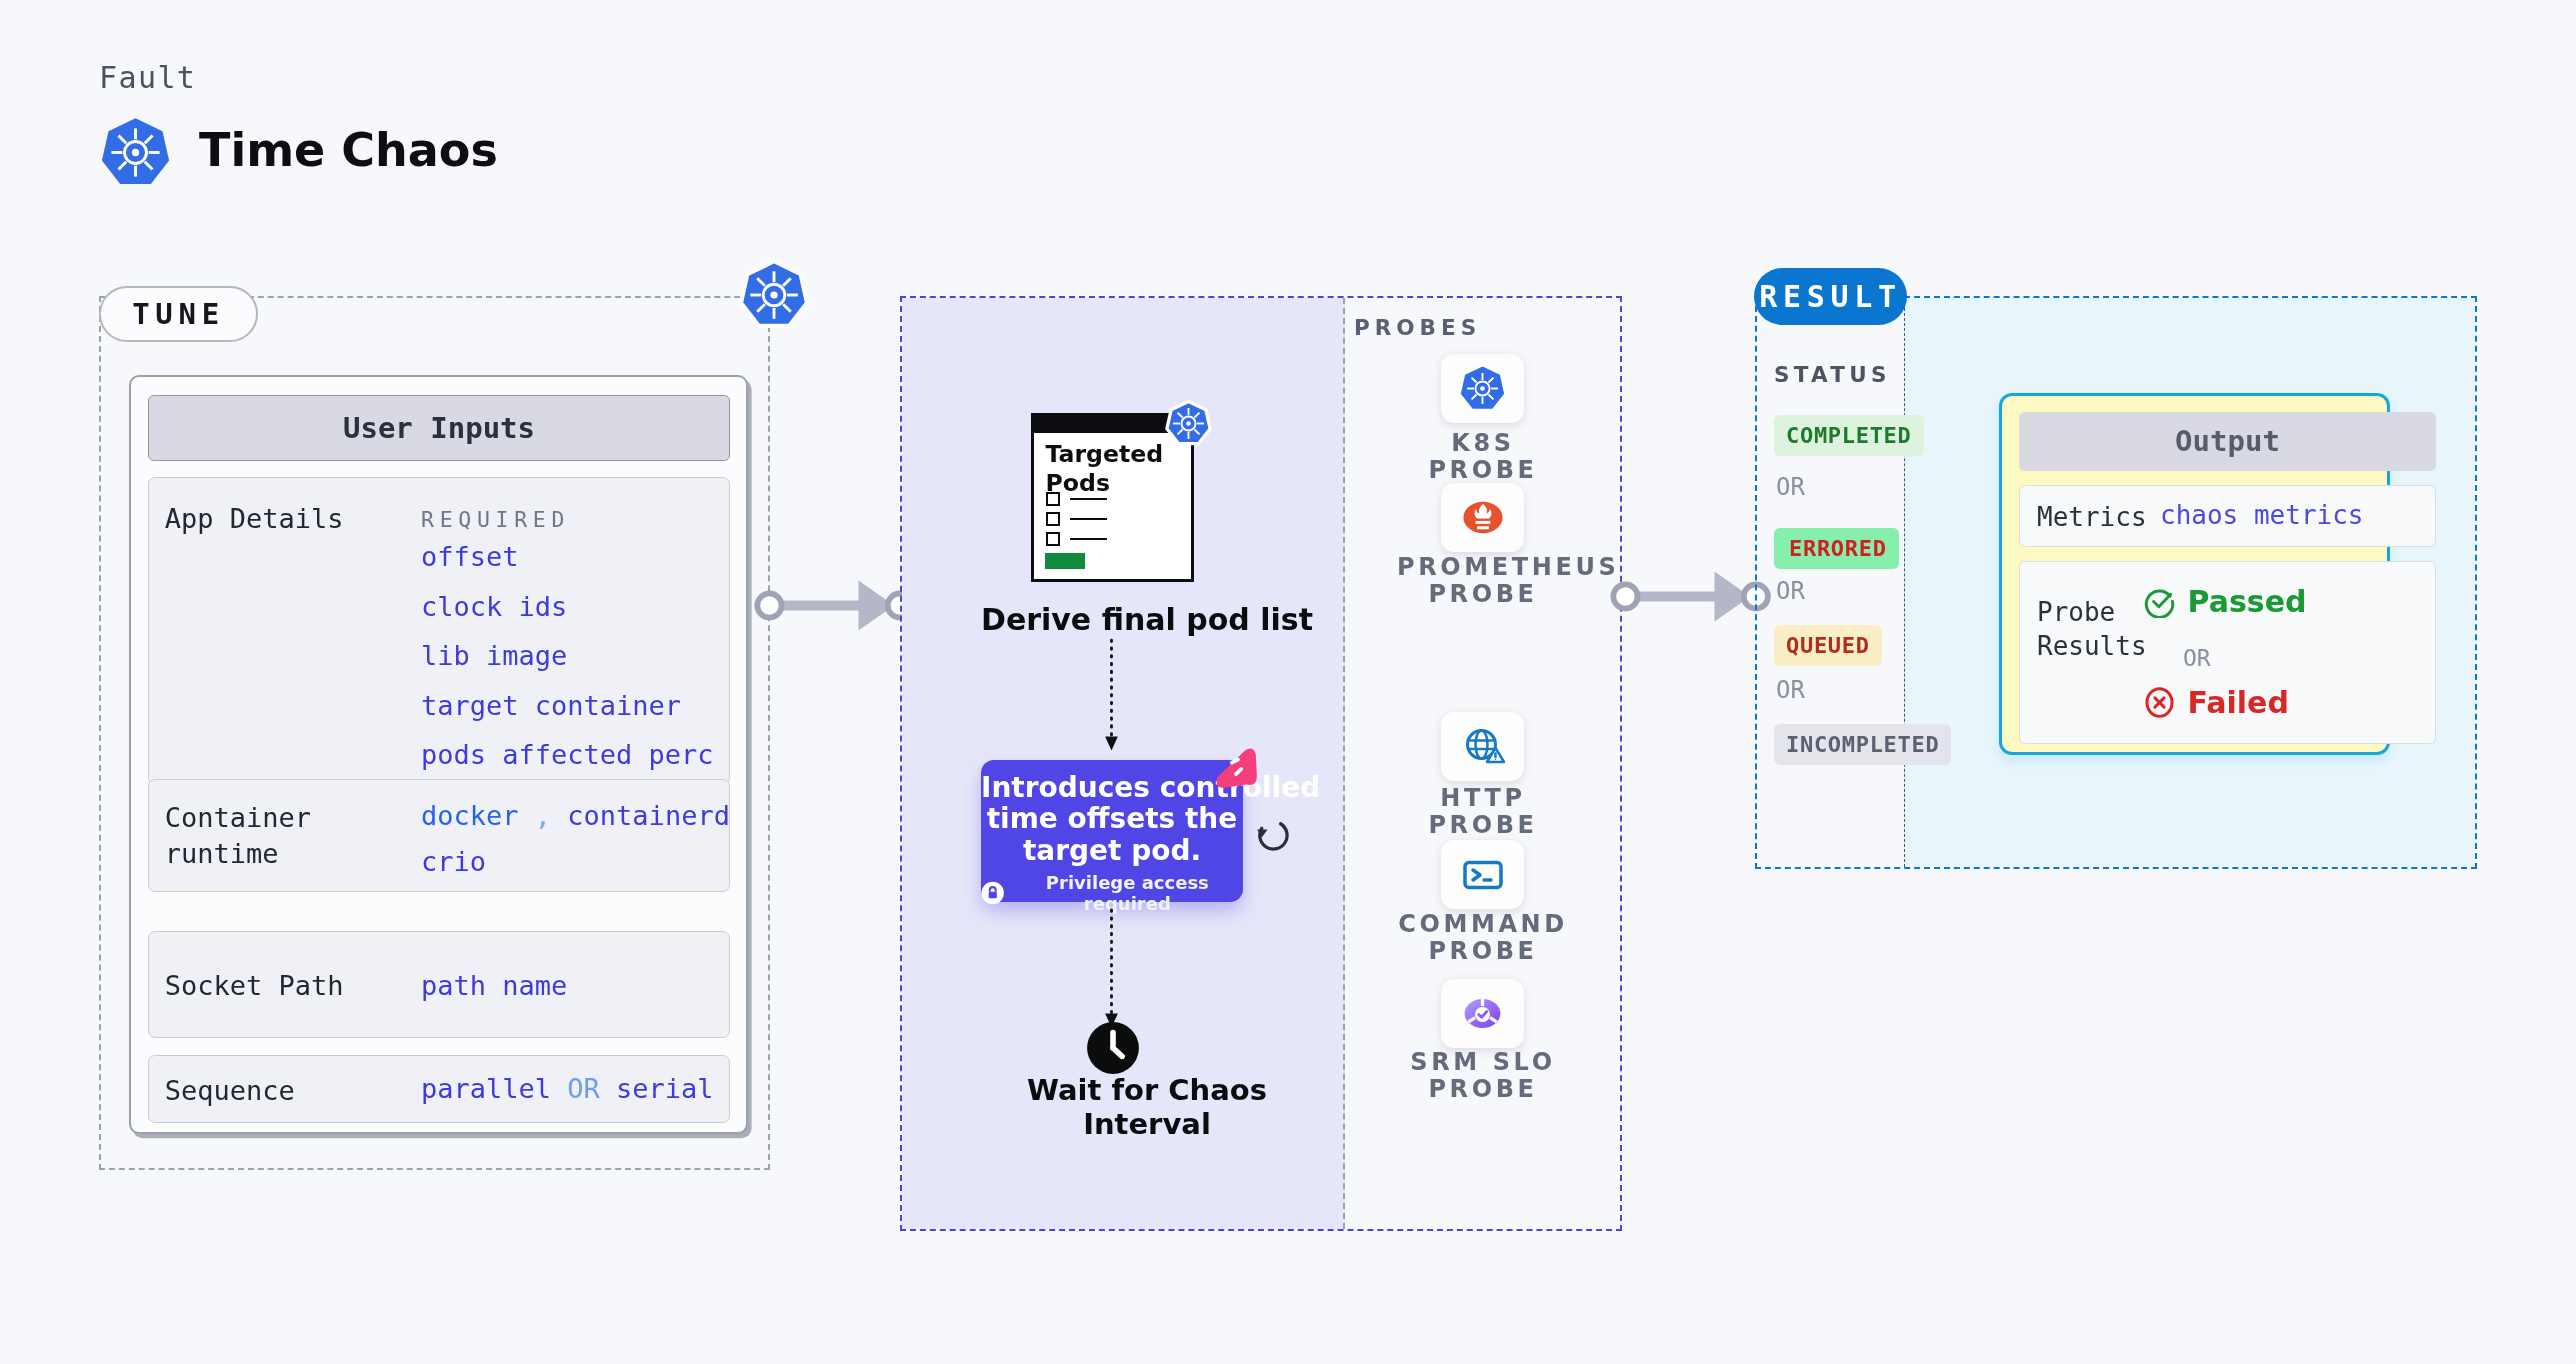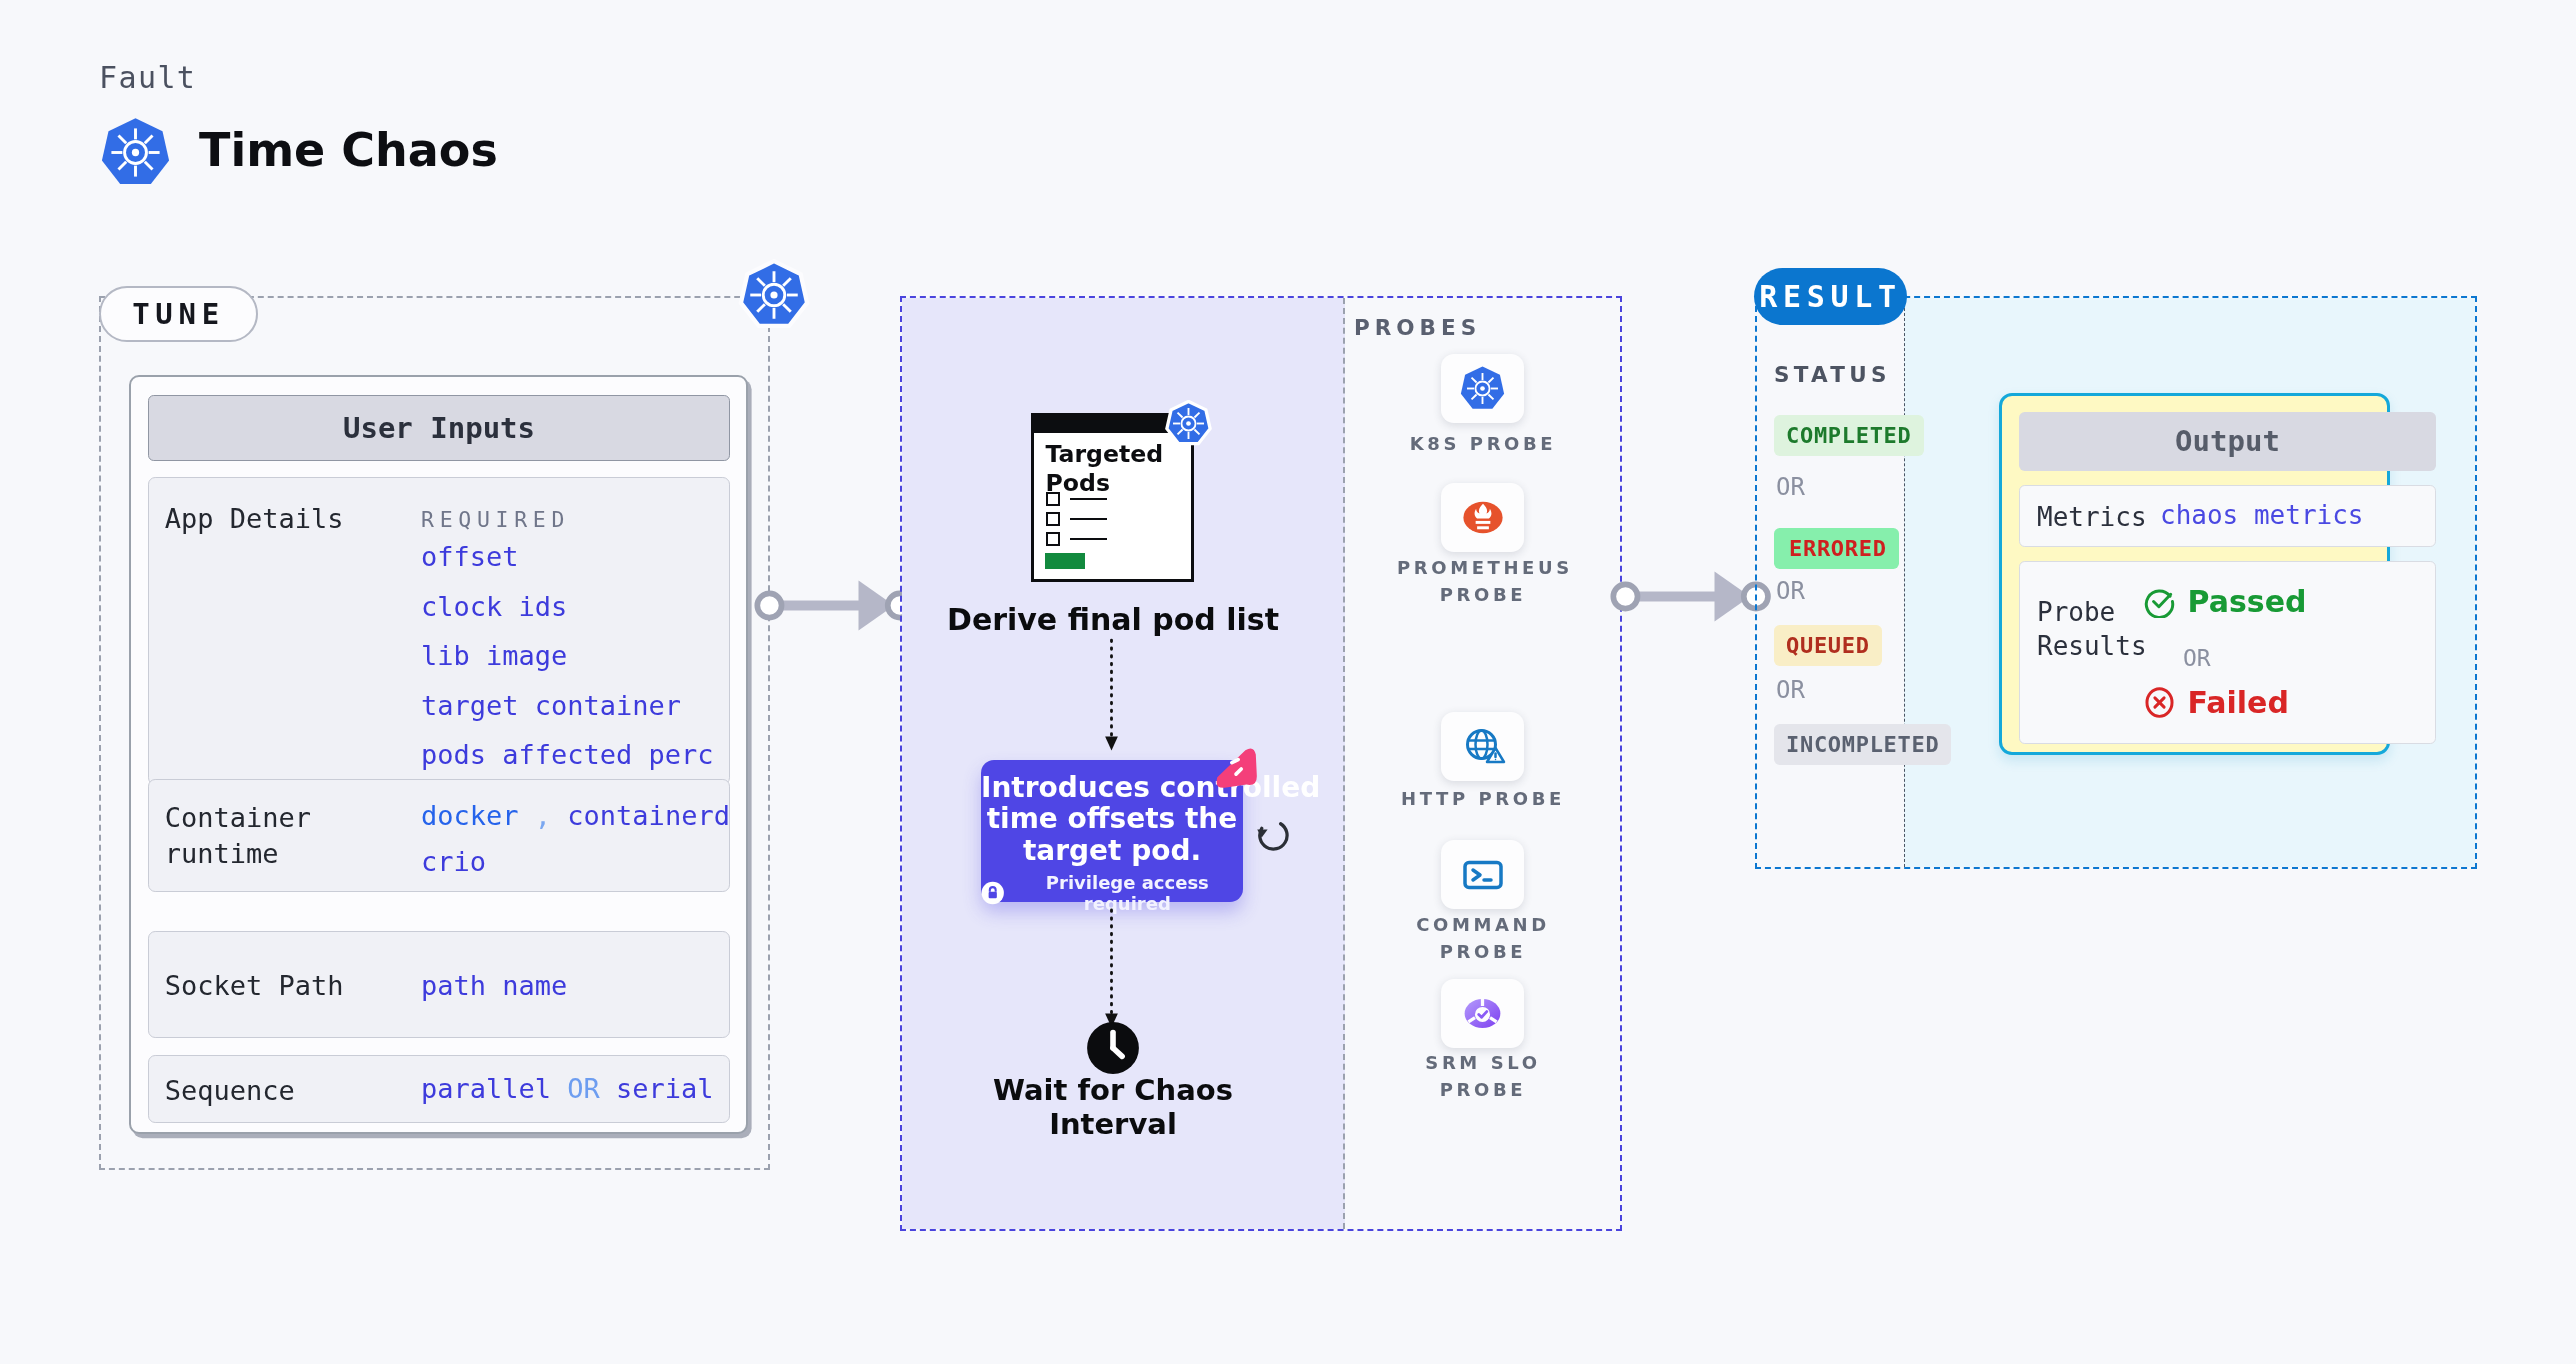--- a/index.html
+++ b/index.html
@@ -39,35 +39,35 @@
   .exec-fill{position:absolute;left:0;top:0;bottom:0;width:441px;background:#e6e6fa;border-right:2.1px dashed #9ba1ae;}
   .exec-badge{left:898px;top:268px;width:266px;height:57px;background:#e9e9fc;border:3.6px solid #4a44dd;font-size:31.5px;font-weight:bold;letter-spacing:7.2px;color:#4a3fd8;}
   .pod-window{left:1031px;top:413px;width:163px;height:169px;background:#fff;border:3.6px solid #0c0d10;box-sizing:border-box;}
   .pod-titlebar{position:absolute;left:0;top:0;right:0;height:17px;background:#0c0d10;}
   .pod-k8s{left:1165px;top:400px;width:47px;height:47px;}
   .pod-title{position:absolute;left:11.5px;top:24px;width:122px;font-size:23.6px;font-weight:bold;line-height:29px;color:#0c0d10;}
   .pod-row{position:absolute;left:12px;display:flex;align-items:center;}
   .pod-check{width:14.3px;height:14.3px;border:2.1px solid #0c0d10;box-sizing:border-box;display:inline-block;}
   .pod-line{width:37px;height:2.1px;background:#0c0d10;margin-left:10px;display:inline-block;}
   .pod-green{position:absolute;left:10.7px;top:137px;width:40px;height:15.8px;background:#128a3e;}
-  .step-text{left:941px;width:344px;text-align:center;font-weight:bold;color:#0b0c0e;white-space:nowrap;}
+  .step-text{left:975px;width:344px;text-align:center;font-weight:bold;color:#0b0c0e;white-space:nowrap;}
   .step1{top:602px;font-size:30px;}
   .step2{top:1073px;font-size:29px;line-height:34px;}
   .tooltip{left:981px;top:760px;width:262px;height:142px;background:#4f46e5;border-radius:13px;box-shadow:0 10px 18.6px rgba(79,70,229,.30);color:#fff;text-align:center;box-sizing:border-box;padding-top:11.5px;}
   .tooltip-line{font-size:28px;font-weight:bold;line-height:31.5px;white-space:nowrap;}
   .tooltip-note{margin-top:5.7px;display:flex;align-items:center;justify-content:center;gap:7.2px;}
   .tooltip-note-text{font-size:18px;font-weight:bold;color:#f2f2ff;}
   .pink-logo{left:1209px;top:744px;width:52px;height:52px;}
   .refresh{left:1252px;top:814px;width:39px;height:39px;}
   .clock{left:1085px;top:1020px;width:56px;height:56px;}
 
   
   .probes-label{left:1354px;top:315px;font-size:21.5px;font-weight:bold;letter-spacing:5px;color:#5a6070;}
   .probe-card{left:1441px;width:83px;height:69px;background:#fdfdfe;border-radius:13px;box-shadow:0 2.9px 8.6px rgba(50,55,75,.14);display:flex;align-items:center;justify-content:center;}
-  .probe-label{left:1397px;width:172px;text-align:center;font-size:18px;letter-spacing:3.6px;font-weight:bold;color:#646b7a;line-height:27px;}
+  .probe-label{left:1397px;width:172px;text-align:center;font-size:24px;letter-spacing:3.6px;font-weight:bold;color:#646b7a;line-height:27px;}
 
   
   .result-box{left:1755px;top:296px;width:722px;height:573px;border:2.9px dashed #0c77d0;box-sizing:border-box;}
   .result-fill{position:absolute;left:147px;top:0;right:0;bottom:0;background:#e8f6fc;border-left:1.4px dashed #4b5563;}
   .result-badge{left:1754px;top:268px;width:153px;height:57px;background:#0b76cf;font-size:30px;font-weight:bold;letter-spacing:5.7px;color:#fff;}
   .status-label{left:1774px;top:362px;font-size:21.5px;font-weight:bold;letter-spacing:4.3px;color:#4d5462;}
   .status-badge{font-size:22px;font-weight:bold;border-radius:5.7px;padding:7.9px 12px;letter-spacing:0.7px;}
   .b-completed{left:1774px;top:415px;background:#def3de;color:#1d7a2c;}
   .b-errored{left:1774px;top:528px;background:#86efac;color:#cf1f1f;padding-left:15px;}
   .b-queued{left:1774px;top:625px;background:#f9eec6;color:#b02e1e;}

